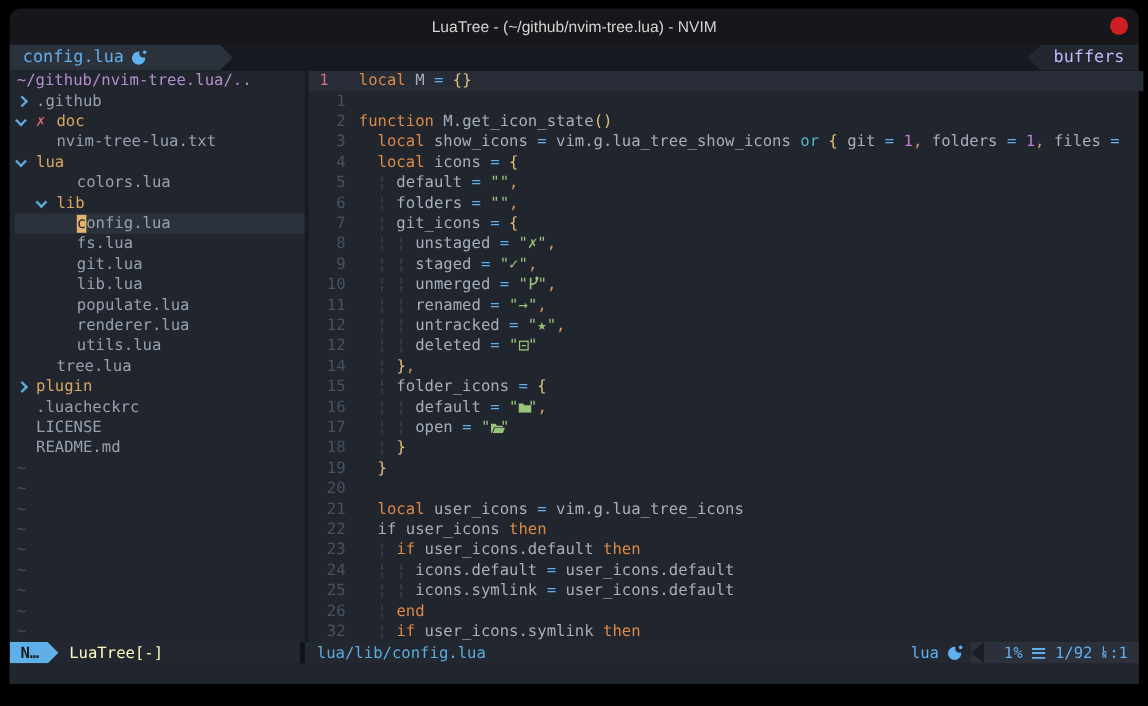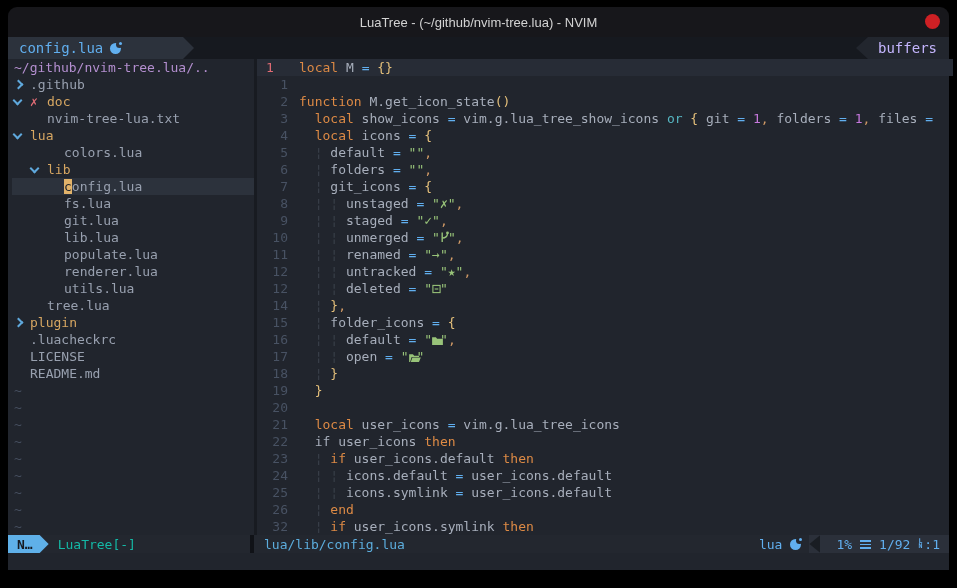--- a/index.html
+++ b/index.html
@@ -52,21 +52,21 @@
   .tk-kw{color:#dd8a45;} .tk-id{color:#a7aebb;} .tk-op{color:#61afef;} .tk-or{color:#56b6c2;}
   .tk-br{color:#e5c07b;} .tk-pu{color:#d19a66;} .tk-st{color:#98c379;} .tk-nu{color:#c678dd;}
   .tk-gd{color:#3a414b;}
   .cic{display:inline-block;width:8px;}
   .cic svg{vertical-align:-1px;}
   
   .statusline{position:absolute;left:0;top:498px;width:100%;height:18px;background:#23272f;display:flex;}
   .sl-left{width:242px;display:flex;align-items:center;flex:none;}
   .mode{height:18px;display:flex;align-items:center;background:#5fb0e8;color:#161a21;font-weight:bold;
         padding:0 16px 0 9px;clip-path:polygon(0 0,calc(100% - 9px) 0,100% 50%,calc(100% - 9px) 100%,0 100%);}
-  .sl-tree-title{color:#14b8a6;margin-left:9px;}
+  .sl-tree-title{color:#fef9c3;margin-left:9px;}
   .sl-sep{width:4px;height:18px;background:#101217;flex:none;}
   .sl-right{flex:1;display:flex;align-items:center;}
   .sl-path{color:#5caddd;margin-left:10px;}
   .sl-end{margin-left:auto;display:flex;align-items:center;gap:8px;}
   .sl-ft{color:#61afef;}
   .slseg{height:18px;display:flex;align-items:center;gap:8px;background:#2b303a;padding:0 9px 0 0;}
   .slchev{width:11px;height:18px;background:#191d23;clip-path:polygon(0 50%,100% 0,100% 100%);margin-right:8px;}
   .slblue{color:#61afef;}
   .bars{display:inline-block;width:11px;height:9px;
         background:repeating-linear-gradient(to bottom,#61afef 0 1.6px,transparent 1.6px 3.7px);}

